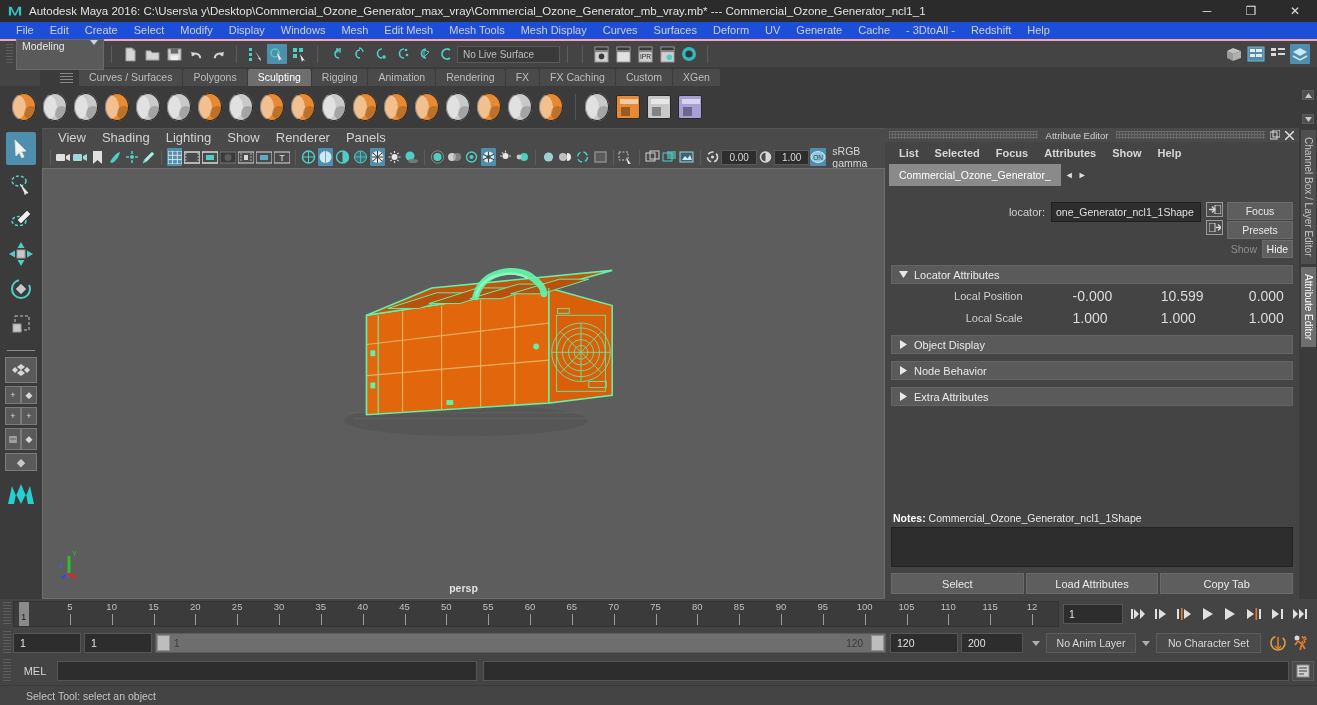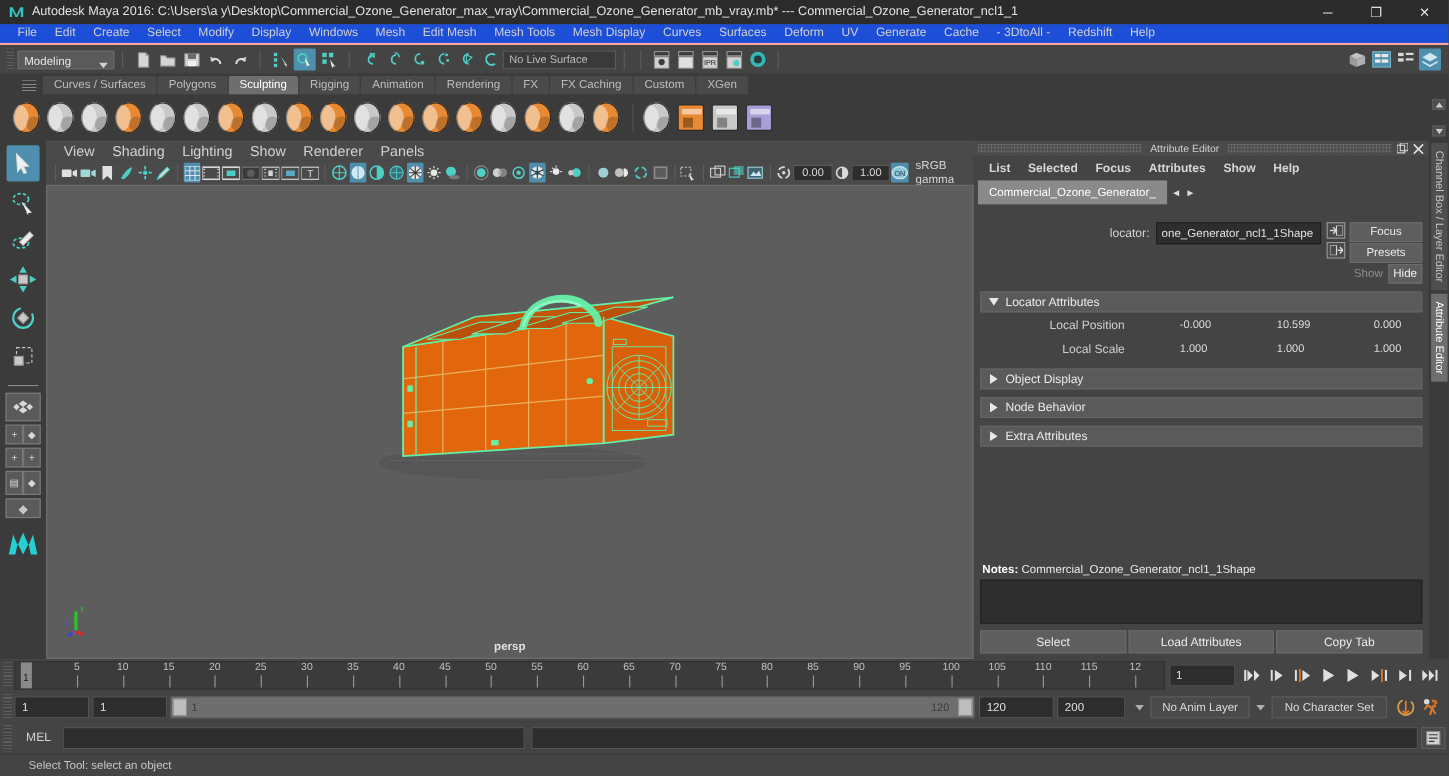--- a/index.html
+++ b/index.html
@@ -31,32 +31,32 @@
   .menu-item { padding:0 8px; height:19px; line-height:19px; color:#d0d0d0; font-size:11px; white-space:nowrap; }
 
   
   .statusline {
     height:26px; flex:0 0 26px; background:#444; display:flex; align-items:center; padding-left:6px; gap:0px;
   }
   .grip { width:7px; height:20px; margin-right:3px;
     background:repeating-linear-gradient(to bottom,#5d5d5d 0 1px,transparent 1px 3px);
   }
   .mode-select {
-    width:88px; height:17px; background:#5a5a5a; border:1px solid #6a6a6a; color:#e6e6e6;
-    font-size:10.5px; display:flex; align-items:flex-end; padding-left:5px; position:relative;
+    width:88px; height:31px; background:#5a5a5a; border:1px solid #6a6a6a; color:#e6e6e6;
+    font-size:10.5px; display:flex; align-items:flex-start; padding-left:5px; position:relative;
   }
   .mode-select .caret { position:absolute; right:5px; width:0;height:0;border-left:4px solid transparent;border-right:4px solid transparent;border-top:5px solid #d0d0d0; }
   .sep { width:1px; height:17px; background:#5d5d5d; margin:0 7px; }
   .tbtn { width:20px;height:20px; display:flex;align-items:center;justify-content:center; margin:0 1px; border-radius:1px; }
   .tbtn.on { background:#4d8fac; }
   .livefield { width:103px;height:17px;background:#3a3a3a;border:1px solid #5a5a5a;color:#bdbdbd;font-size:10px;line-height:15px;padding-left:5px; }
   .rt { margin-left:auto; display:flex; align-items:center; padding-right:6px; }
 
   
-  .shelftabs { height:19px; flex:0 0 19px; background:#3b3b3b; display:flex; align-items:flex-end; padding-left:20px; }
+  .shelftabs { height:19px; flex:0 0 19px; background:#3b3b3b; display:flex; align-items:flex-end; padding-left:20px;margin-left:40px; }
   .shelftab { height:17px; line-height:17px; padding:0 10px; font-size:10.5px; color:#bdbdbd; background:#4a4a4a; margin-right:1px; border-top-left-radius:2px;border-top-right-radius:2px; white-space:nowrap; }
   .shelftab.active { background:#6e6e6e; color:#fff; }
   .shelf-handle { width:13px;height:10px;margin:0 6px 3px 0;
      background:repeating-linear-gradient(to bottom,#888 0 1px,transparent 1px 3px); }
 
   
   .shelfrow { height:42px; flex:0 0 42px; background:#3b3b3b; display:flex; align-items:center; padding-left:10px; position:relative; }
   .sbrush { width:28px;height:30px; margin-right:3px; display:flex;align-items:center;justify-content:center; }
   .ellip { width:24px; height:28px; border-radius:50%; position:relative; overflow:hidden; box-shadow:inset 0 0 0 1px #2a2a2a; }
   .vsep { width:1px;height:26px;background:#555;margin:0 7px; }
@@ -111,21 +111,21 @@
   .fp-col { display:flex; flex-direction:column; margin-left:4px; width:66px; gap:1px; }
   .fpbtn { height:18px;background:#5e5e5e;border:1px solid #6c6c6c;color:#e8e8e8;font-size:10.5px;display:flex;align-items:center;justify-content:center; }
   .showhide { display:flex; gap:1px; }
   .showhide > div { flex:1 1 auto; height:18px; display:flex;align-items:center;justify-content:center;font-size:10.5px; }
   .sh-show { color:#8e8e8e; }
   .sh-hide { background:#5e5e5e;border:1px solid #6c6c6c;color:#f0f0f0; }
   .section { height:19px;background:#5a5a5a;border:1px solid #656565; display:flex;align-items:center; margin-top:7px; font-size:11px; color:#eaeaea; }
   .section .tri { width:22px;display:flex;align-items:center;justify-content:center; }
   .attr-row { display:flex; align-items:center; height:21px; margin-top:1px; }
   .attr-label { width:155px; text-align:right; padding-right:6px; font-size:11px; color:#cfcfcf; }
-  .attr-val { width:52px; font-size:10px; color:#dcdcdc; padding-left:2px;margin-left:42px; }
+  .attr-val { width:52px; font-size:14px; color:#dcdcdc; padding-left:2px;margin-left:42px; }
   .notes-wrap { margin-top:auto; }
   .notes-hdr { font-size:10.5px; color:#e8e8e8; padding:3px 2px; }
   .notes-hdr b { color:#fff; }
   .notes-box { height:40px; background:#2d2d2d; border:1px solid #222; }
   .aebtnrow { display:flex; gap:2px; margin:6px 0 5px; }
   .aebtn { flex:1 1 0; height:21px;background:#5e5e5e;border:1px solid #6a6a6a; color:#eaeaea; font-size:11px; display:flex;align-items:center;justify-content:center; }
   .vtabs { width:18px;flex:0 0 18px; background:#3b3b3b; display:flex; flex-direction:column; align-items:center; padding-top:2px; }
   .vtab { writing-mode:vertical-rl; background:#4f4f4f; color:#c6c6c6; font-size:10px; padding:7px 2px; margin-bottom:3px; letter-spacing:0px; }
   .vtab.active { background:#6e6e6e; color:#fff; }
 

